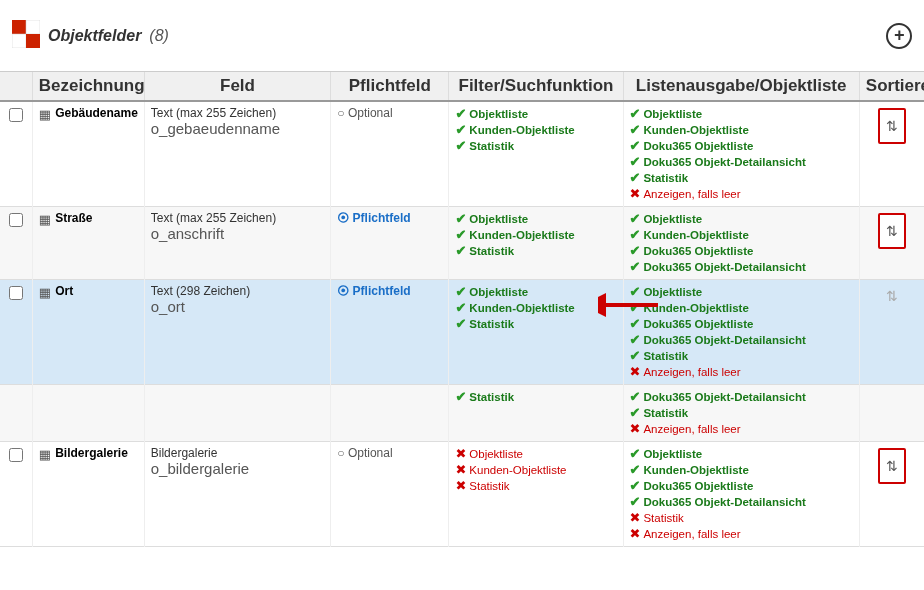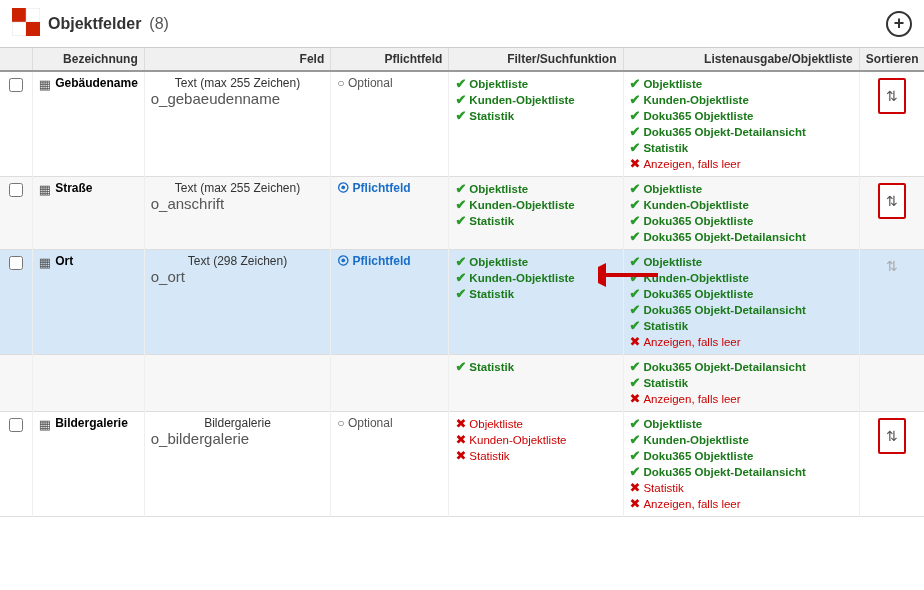--- a/index.html
+++ b/index.html
@@ -6,23 +6,24 @@
     body {
       font-family: Arial, sans-serif;
       font-size: 12px;
       background: #fff;
       width: 924px;
       overflow-x: hidden;
     }
     .header {
       display: flex;
       align-items: center;
-      padding: 8px 12px;
+      padding: 20px 12px;
       border-bottom: 1px solid #ccc;
       gap: 8px;
+      font-style: italic;
     }
     .header-title {
       font-size: 16px;
       font-weight: bold;
       color: #333;
     }
     .header-add {
       margin-left: auto;
       cursor: pointer;
     }
@@ -38,23 +39,23 @@
     col.col-filter{ width: 140px; }
     col.col-liste { width: 190px; }
     col.col-sort  { width: 52px; }
 
     thead tr {
       background: #f0f0f0;
       border-bottom: 2px solid #999;
     }
     thead th {
       padding: 4px 6px;
-      text-align: right;
+      text-align: center;
       font-weight: bold;
-      font-size: 12px;
+      font-size: 17px;
       color: #333;
       border-right: 1px solid #ddd;
       vertical-align: bottom;
     }
     thead th:last-child { border-right: none; margin-left: 28px; }
 
     tbody tr {
       border-bottom: 1px solid #ddd;
       vertical-align: top;
     }
@@ -65,21 +66,21 @@
     td {
       padding: 4px 6px;
       vertical-align: top;
       font-size: 12px;
       border-right: 1px solid #eee;
     }
     td:last-child { border-right: none; }
 
     .check-cell { text-align: center; padding-top: 6px; }
     .field-name { color: #555; font-size: 15px; }
-    .field-type { color: #333; font-weight: normal; text-align: center; }
+    .field-type { color: #333; font-weight: normal; }
 
     .tag { display: flex; align-items: center; gap: 3px; margin-bottom: 1px; font-size: 11.5px; }
     .tag.green  { color: #1a7a1a; font-weight: bold; }
     .tag.red    { color: #cc0000; }
 
     .check-green { color: #2a9a2a; font-size: 13px; }
     .check-red   { color: #cc0000; font-size: 13px; }
 
     .sort-btn {
       border: 2px solid #cc0000;

